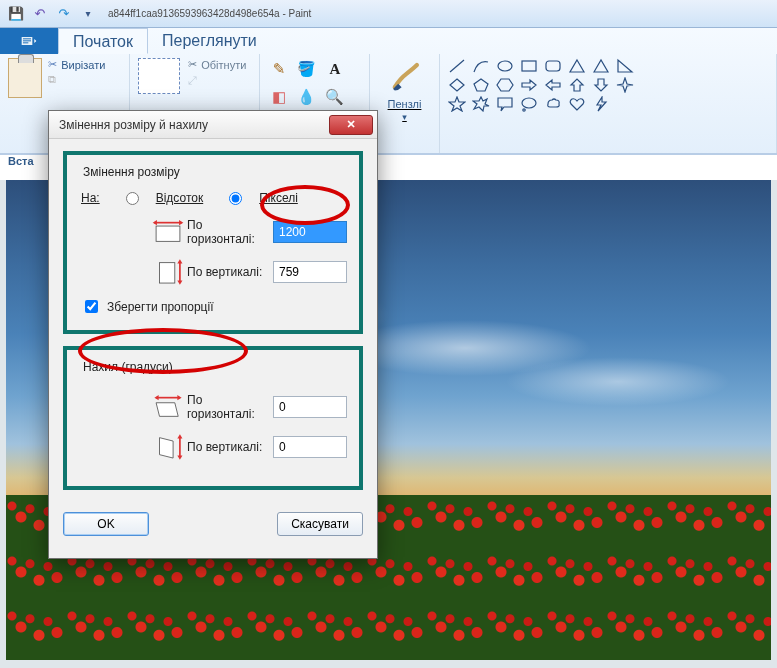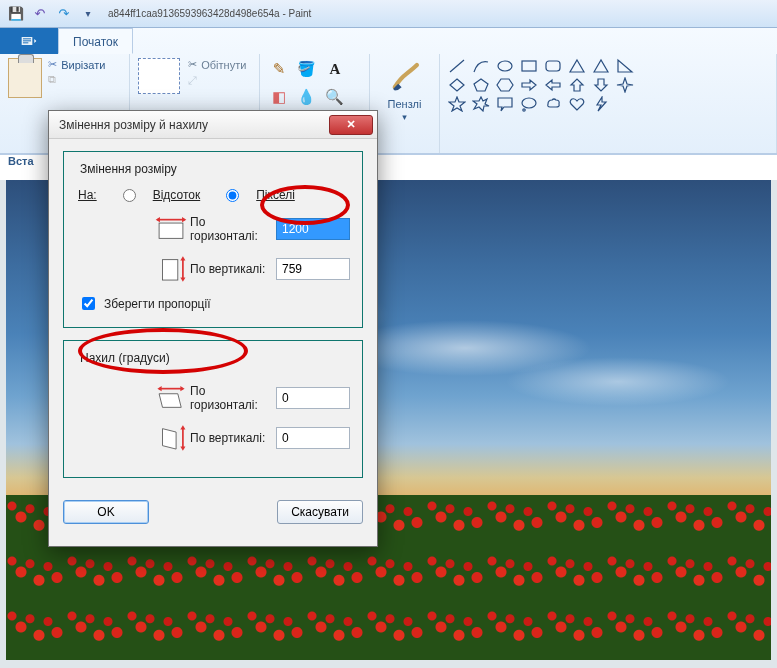--- a/index.html
+++ b/index.html
@@ -9,21 +9,21 @@
   .titlebar { height: 28px; background: linear-gradient(#e9f1fb,#cfe3f7); display: flex; align-items: center; border-bottom: 1px solid #9ab6d6; }
   .qat { display: flex; gap: 4px; padding-left: 6px; }
   .qat-btn { width: 20px; height: 20px; display: flex; align-items: center; justify-content: center; font-size: 13px; color: #3a5a8a; }
   .title-text { margin-left: 10px; font-size: 10px; color: #4a4a4a; }
 
   
   .ribbon { background: linear-gradient(#f5faff,#e3effb); border-bottom: 1px solid #b8cde6; }
   .tabs { height: 26px; display: flex; align-items: flex-end; }
   .file-tab { width: 58px; height: 26px; background: #1d6fbb; color: #fff; display: flex; align-items: center; justify-content: center; font-size: 12px; }
   .file-tab svg { width: 16px; height: 12px; }
-  .tab { padding: 0 14px; height: 26px; line-height: 26px; font-size: 12px; color: #305a8a; cursor: pointer; }
+  .tab { padding: 0 14px; height: 26px; line-height: 26px; font-size: 16px; color: #305a8a; cursor: pointer; }
   .tab.active { background: #f5faff; border: 1px solid #b8cde6; border-bottom: 1px solid #f5faff; color: #305a8a; }
 
   
   .ribbon-body { height: 100px; display: flex; border-bottom: 1px solid #b8cde6; }
   .rgroup { border-right: 1px solid #cddceb; padding: 4px 8px 2px 8px; display: flex; flex-direction: column; justify-content: space-between; }
   .rgroup-label { font-size: 11px; text-align: center; color: #5a6f89; margin-top: 2px; }
   .rgroup-top { display: flex; align-items: flex-start; gap: 6px; flex: 1; }
 
   .clip-icon { width: 34px; height: 40px; border: 1px solid #caa96f; background: #f6eedd; position: relative; }
   .clip-icon::before { content: ""; position: absolute; top: -5px; left: 9px; width: 14px; height: 8px; border: 1px solid #8a8a8a; border-bottom: none; border-radius: 3px 3px 0 0; background: #ddd; }
@@ -72,21 +72,21 @@
   }
 
   
   .dialog { position:absolute; left:48px; top:110px; width:330px; background:#f1f1f1;
     border:1px solid #707070; box-shadow:0 6px 22px rgba(0,0,0,.45); }
   .dlg-titlebar { height:28px; background:linear-gradient(#fdfdfd,#e8e8e8); border-bottom:1px solid #ccc;
     display:flex; align-items:center; justify-content:space-between; padding:0 4px 0 10px; font-size:12px; color:#333; }
   .dlg-close { width:44px; height:20px; background:linear-gradient(#e27070,#c33232); border:1px solid #8c2626; border-radius:3px;
     color:#fff; display:flex; align-items:center; justify-content:center; font-size:11px; font-weight:bold; }
   .dlg-body { padding:12px 14px 8px 14px; font-size:12px; color:#222; }
-  .fieldset { border:1px solid #0f766e; padding:10px 12px 14px 12px; margin-bottom:12px; }
+  .fieldset { border:4px solid #0f766e; padding:10px 12px 14px 12px; margin-bottom:12px; }
   .fieldset-title { margin:-18px 0 8px 0; background:#f1f1f1; display:inline-block; padding:0 4px; }
   .radio-row { display:flex; align-items:center; gap:26px; margin:4px 0 12px 22px; }
   .radio { display:flex; align-items:center; gap:17px;text-decoration:underline; }
   .radio input { margin:0; }
   .dim-row { display:flex; align-items:center; margin:10px 0;justify-content:flex-end; }
   .dim-icon { width:38px; height:30px; display:flex; align-items:center; justify-content:center; }
   .dim-icon svg { width:34px; height:28px; }
   .dim-label { width:86px; line-height:1.2; }
   .dim-input { width:74px; height:22px; border:1px solid #a8b4c2; padding:2px 5px; font-size:12px; }
   .dim-input.sel { background:#3399ff; color:#fff; border-color:#2a7fce; }
@@ -117,20 +117,21 @@
     <div class="file-tab">
       <svg viewBox="0 0 24 16">
           <rect x="1" y="2" width="16" height="12" fill="#fff" opacity=".9"></rect>
           <rect x="3" y="4" width="12" height="1.5" fill="#1d6fbb"></rect>
           <rect x="3" y="7" width="12" height="1.5" fill="#1d6fbb"></rect>
           <rect x="3" y="10" width="8" height="1.5" fill="#1d6fbb"></rect>
           <path d="M20 5 L23 8 L20 11" fill="#fff"></path>
         </svg>
     </div>
     <div class="tab active">Початок</div>
+    <div class="tab">Переглянути</div>
   </div>
 
   <div class="ribbon-body">
 
     <div class="rgroup" style="width:130px;">
       <div class="rgroup-top">
         <div class="clip-icon"></div>
         <div class="clip-side">
           <div class="row">
             <span class="scissors">✂</span>
@@ -167,21 +168,21 @@
           <span class="fill">🪣</span>
           <span class="textA">A</span>
           <span class="eraser">◧</span>
           <span class="picker">💧</span>
           <span class="zoom">🔍</span>
         </div>
       </div>
       <div class="rgroup-label">Знаряддя</div>
     </div>
 
-    <div class="rgroup" style="width:70px;">
+    <div class="rgroup" style="width:70px;text-decoration:underline;">
       <div class="rgroup-top" style="justify-content:center;">
         <div class="brush-col">
           <div class="brush-big">
             <svg viewBox="0 0 40 40">
                 <path d="M8 32 Q14 22 22 16 Q30 10 34 6" stroke="#caa45a" stroke-width="5" fill="none" stroke-linecap="round"></path>
                 <path d="M6 34 Q10 30 12 28 L16 32 Q12 36 8 36 Z" fill="#2a4f80"></path>
               </svg>
           </div>
           <span>Пензлі</span>
           <span style="font-size:9px;">▾</span>

